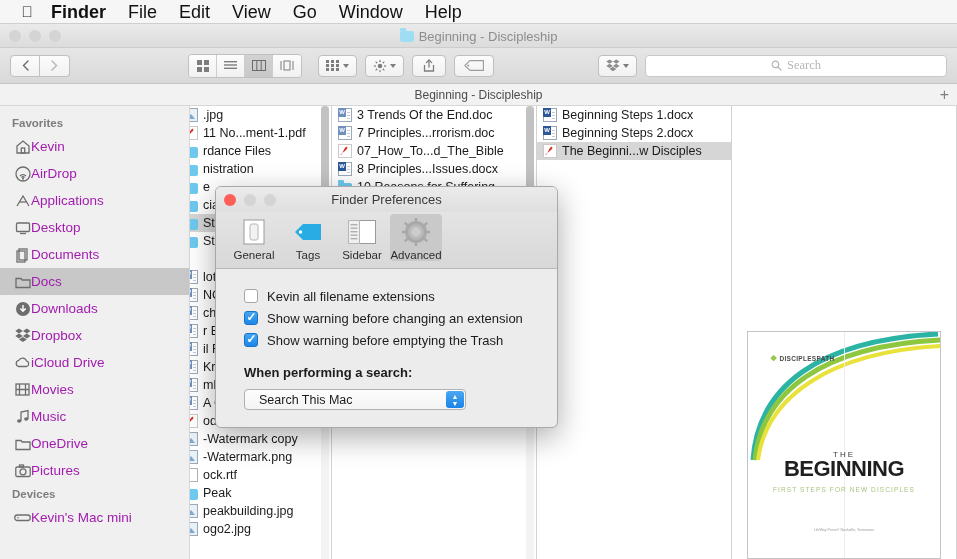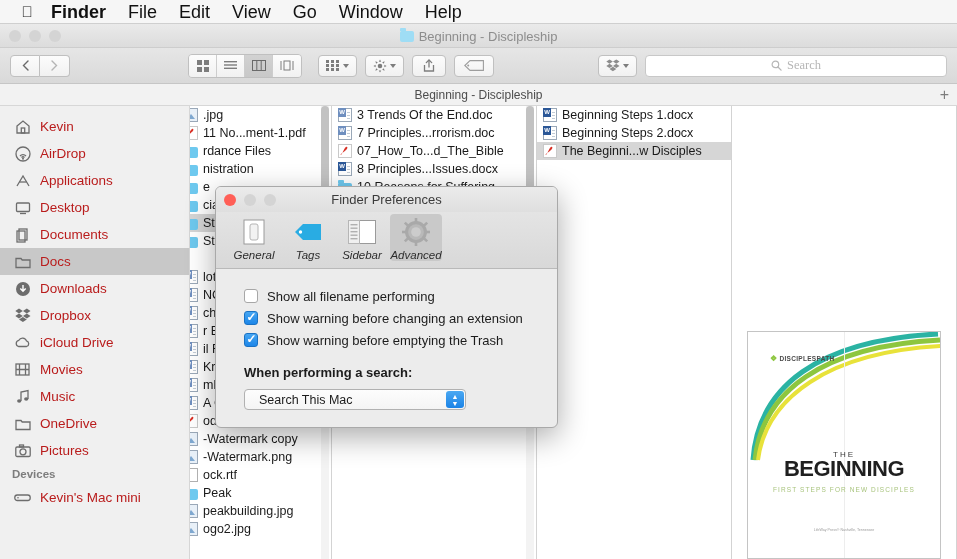--- a/index.html
+++ b/index.html
@@ -77,21 +77,21 @@
   .pathbar { height: 22px; background: #f2f2f2; border-bottom: 1px solid #d7d7d7;
     position: relative; display: flex; align-items: center; justify-content: center; }
   .pathbar-label { font-size: 12px; color: #4d4d4d; }
   .newtab { position: absolute; right: 8px; font-size: 16px; color: #7d7d7d; line-height: 1; }
 
   
   .body { display: flex; height: 453px; }
   .sidebar { width: 190px; background: #f0f0f0; border-right: 1px solid #d6d6d6;
     padding-top: 7px; overflow: hidden; flex: 0 0 190px; }
   .sb-head { font-size: 11.5px; font-weight: bold; color: #7d7d7d; padding: 4px 0 4px 12px; }
-  .sb-item { height: 27px; display: flex; align-items: center; gap: 9px; padding-left: 14px; font-size: 13.5px; color: #b91c1c; }
+  .sb-item { height: 27px; display: flex; align-items: center; padding-left: 14px; font-size: 13.5px; color: #a21caf; }
   .sb-item.selected { background: #c8c8c8; }
   .sb-icon { width: 17px; height: 17px; flex: 0 0 17px; display: flex; align-items: center; justify-content: center; color: #6d6d6d; }
 
   .columns { flex: 1; display: flex; position: relative; background: #fff; overflow: hidden; }
   .col { height: 453px; border-right: 1px solid #d3d3d3; position: relative; overflow: hidden; background: #fff; }
   .col1 { width: 142px; }
   .col2 { width: 205px; }
   .col3 { width: 195px; }
   .col4 { flex: 1; background: #fff; }
   .row { height: 18px; display: flex; align-items: center; gap: 5px; padding-left: 6px;
@@ -150,21 +150,21 @@
   .dlg-title { height: 25px; background: linear-gradient(#ebebeb,#dfdfdf);
     position: relative; display: flex; align-items: center; }
   .dlg-title .lights { padding-left: 8px; }
   .dlg-title .t { position: absolute; left:0; right:0; text-align: center;
     font-size: 13px; color: #3b3b3b; }
   .light.red { background: #ff5f57; }
 
   .dlg-toolbar { height: 57px; background: linear-gradient(#e4e4e4,#d8d8d8);
     border-bottom: 1px solid #b9b9b9; display: flex; align-items: flex-start; padding: 2px 6px 0 12px; gap: 2px; }
   .pref-tab { width: 52px; padding-top: 3px; border-radius: 4px;
-    display: flex; flex-direction: column; align-items: center; gap: 2px; font-style: italic; }
+    display: flex; flex-direction: column; align-items: center; gap: 2px; }
   .pref-tab.active { background: #c9c9c9; }
   .pref-tab .lbl { font-size: 11.5px; color: #2d2d2d; }
   .pref-ico { width: 30px; height: 30px; position: relative; display: flex; align-items: center; justify-content: center; }
 
   .dlg-body { padding: 16px 0 0 28px; }
   .chk-row { display: flex; align-items: center; gap: 9px; height: 22px; }
   .chk { width: 14px; height: 14px; border-radius: 3px; border: 1px solid #a7a7a7;
     background: #fff; flex: 0 0 14px; position: relative; }
   .chk.on { background: linear-gradient(#46a6f2,#1d86e8); border-color: #1a72c4; }
   .chk.on::after { content: "✓"; position: absolute; left: 1.5px; top: -2px; font-size: 12px; color: #fff; font-weight: bold; }
@@ -328,20 +328,21 @@
     </div>
 
     <div class="pathbar">
       <span class="pathbar-label">Beginning - Discipleship</span>
       <span class="newtab">+</span>
     </div>
 
     <div class="body">
 
       <div class="sidebar" id="sidebar">
+          <div class="sb-head">Favorites</div>
           <div class="sb-item">
             <span class="sb-icon">
               <svg width="16" height="16" viewBox="0 0 16 16">
                 <path d="M2 7 L8 2 L14 7 V14 H2 Z" stroke="#6d6d6d" fill="none" stroke-width="1.3"></path>
                 <rect x="6.3" y="9" width="3.4" height="5" stroke="#6d6d6d" fill="none" stroke-width="1.3"></rect>
               </svg>
             </span>
             <span>Kevin</span>
           </div>
           <div class="sb-item">
@@ -859,21 +860,21 @@
             </svg>
         </div>
         <div class="lbl">Advanced</div>
       </div>
     </div>
 
     <div class="dlg-body">
       <div id="checkbox-list">
           <div class="chk-row">
             <span class="chk"></span>
-            <span class="chk-lbl">Show all filename performing</span>
+            <span class="chk-lbl">Kevin all filename extensions</span>
           </div>
           <div class="chk-row">
             <span class="chk on"></span>
             <span class="chk-lbl">Show warning before changing an extension</span>
           </div>
           <div class="chk-row">
             <span class="chk on"></span>
             <span class="chk-lbl">Show warning before emptying the Trash</span>
           </div>
         </div>

